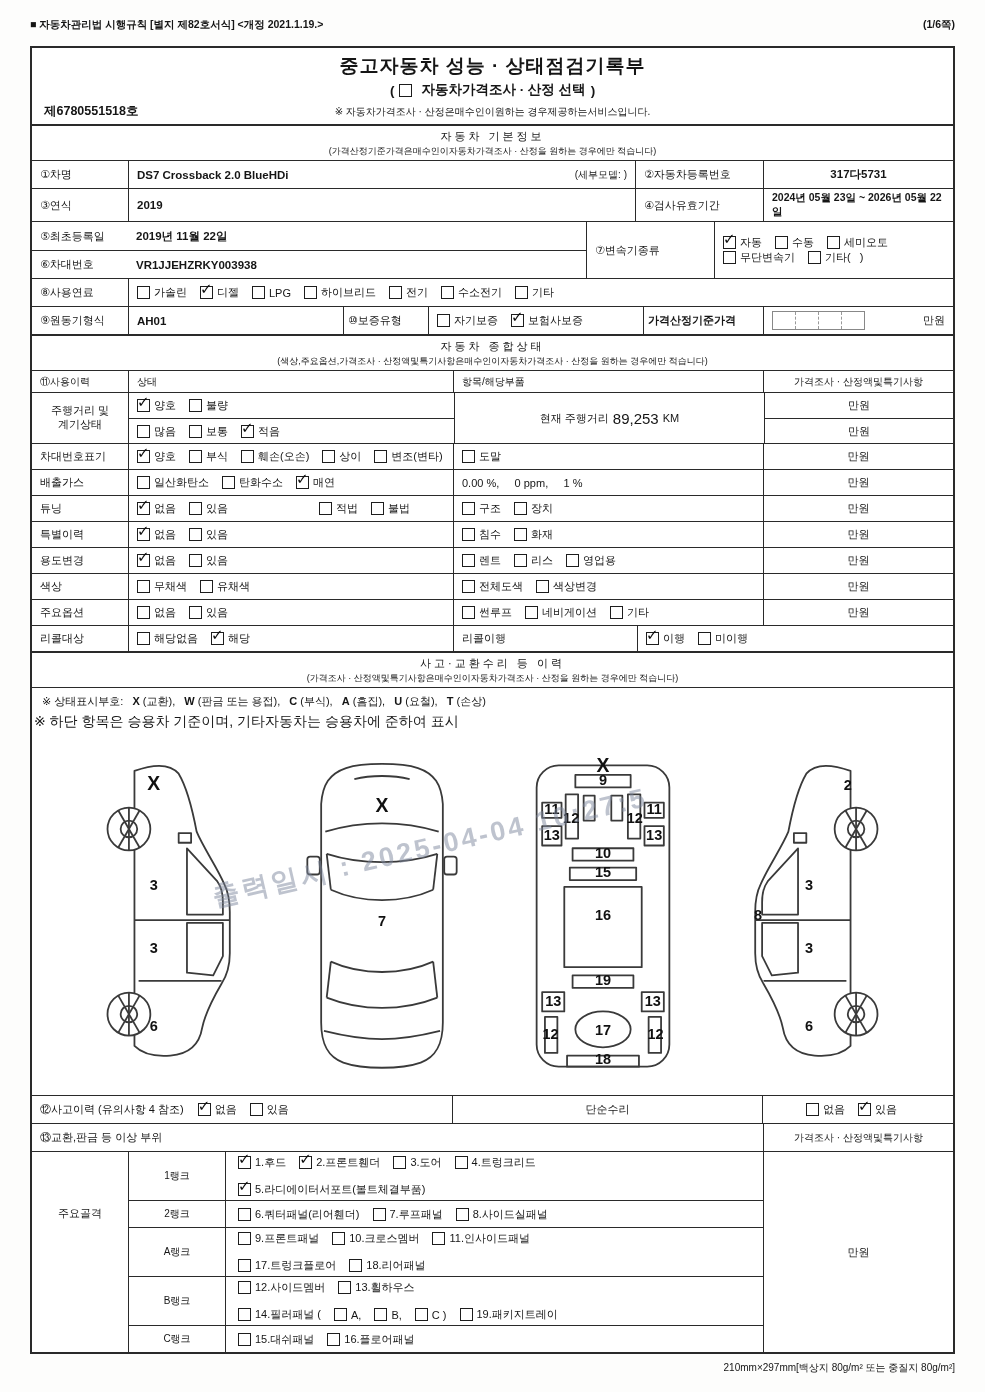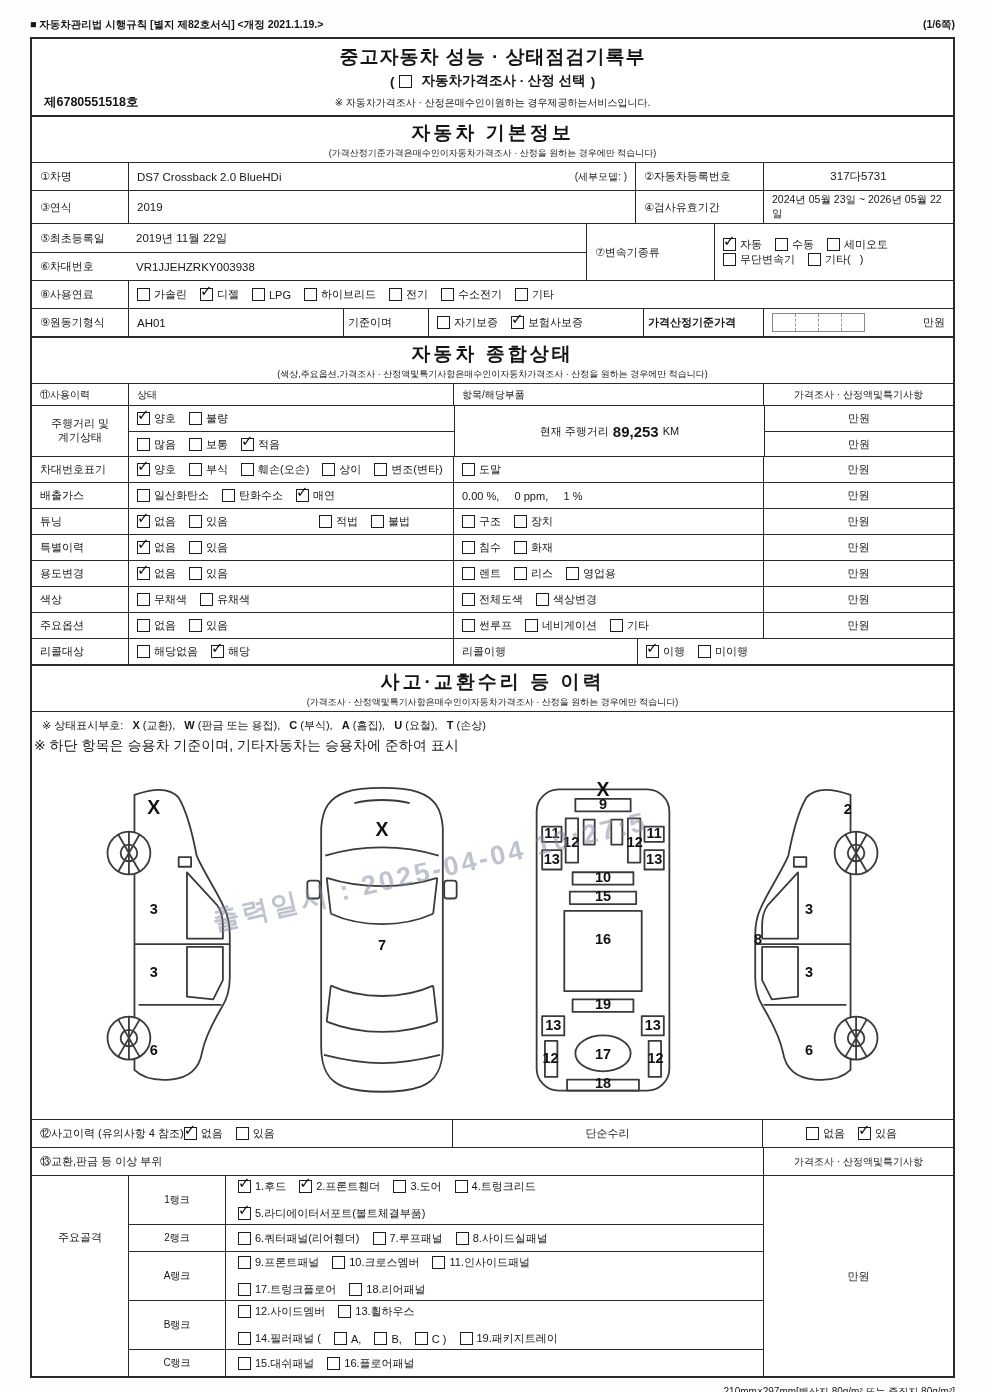--- a/index.html
+++ b/index.html
@@ -1,42 +1,42 @@
 <!DOCTYPE html>
 <html><head>
 <meta charset="utf-8">
 <style>
   html,body{margin:0;padding:0}
   body{width:985px;height:1392px;background:#f4f3f0;font-family:"Liberation Sans","DejaVu Sans",sans-serif;color:#151515}
   .sheet{position:relative;width:985px;height:1392px;background:#fdfdfc;padding:18px 30px 12px;box-sizing:border-box}
-  .topline{display:flex;justify-content:space-between;font-size:10.5px;font-weight:700;margin-bottom:5px}
+  .topline{display:flex;justify-content:space-between;font-size:10.5px;font-weight:700;margin-bottom:14px}
   .box{border:2px solid #2a2a2a;background:#fff}
   .section{border:2px solid #2a2a2a;background:#fff;margin-top:-2px}
   .titlebox{padding:5px 12px 4px}
   .title{text-align:center;font-size:19px;font-weight:700;letter-spacing:1px}
   .selline{display:flex;justify-content:center;align-items:center;font-size:13.5px;font-weight:700;margin-top:2px;gap:5px}
   .docrow{display:flex;align-items:center;margin-top:4px}
   .docno{font-weight:700;font-size:12.5px;width:140px}
   .spacer{width:140px}
   .notice{flex:1;text-align:center;font-size:10px}
   .sechead{border-bottom:1px solid #2a2a2a;text-align:center;padding:3px 0 2px}
-  .sechead .t{font-size:19px;font-weight:700;letter-spacing:3px}
+  .sechead .t{font-size:11px;font-weight:400;letter-spacing:3px}
   .sechead .s{font-size:9px;margin-top:1px}
   .frow{display:flex;align-items:stretch;border-top:1px solid #2a2a2a;min-height:27px}
   .nt{border-top:none}
   .bt{border-top:1px solid #2a2a2a}
   .bt2{border-top:1.6px solid #2a2a2a}
   .bl{border-left:1px solid #2a2a2a}
   .bb{border-bottom:1px solid #2a2a2a}
   .fc{display:flex;align-items:center;padding:2px 8px;box-sizing:border-box}
   .center{justify-content:center;text-align:center}
   .lab{font-size:11px}
   .small{font-size:10px}
-  .val{font-weight:400;font-size:11.5px}
-  .big{font-weight:700;font-size:15px;margin:0 4px}
+  .val{font-weight:700;font-size:11.5px}
+  .big{font-weight:400;font-size:15px;margin:0 4px}
   .col{display:flex;flex-direction:column}
   .flex1{flex:1;min-width:0}
   .w85{width:85px;flex:none}.w96{width:96px;flex:none}.w120{width:120px;flex:none}
   .w128{width:128px;flex:none}.w184{width:184px;flex:none}.w190{width:190px;flex:none}
   .w215{width:215px;flex:none}.w310{width:310px;flex:none}.w325{width:325px;flex:none}
   .w420{width:420px;flex:none}.w554{width:554px;flex:none}
   .sub{display:flex;align-items:center;flex:1;padding:2px 8px;min-height:25px;box-sizing:border-box}
   .stack{display:flex;flex-direction:column}
   .thead{min-height:21px;font-size:10px}
   .h25{min-height:25px}
@@ -179,21 +179,21 @@
           </span>
           <span class="cbi">
             <span class="cb"></span>
             <span class="cbl">기타</span>
           </span>
         </div>
     </div>
     <div class="frow">
       <div class="fc w96 lab">⑨원동기형식</div>
       <div class="fc w215 bl val">AH01</div>
-      <div class="fc w85 bl lab" style="padding:2px 4px">기준이며</div>
+      <div class="fc w85 bl lab" style="padding:2px 4px">⑩보증유형</div>
       <div class="fc w215 bl">
           <span class="cbi">
             <span class="cb"></span>
             <span class="cbl">자기보증</span>
           </span>
           <span class="cbi">
             <span class="cb on"></span>
             <span class="cbl">보험사보증</span>
           </span>
         </div>
@@ -619,21 +619,21 @@
             <text x="50" y="96" class="dlabel">3</text>
             <text x="13" y="118" class="dlabel">8</text>
             <text x="50" y="142" class="dlabel">3</text>
             <text x="50" y="198" class="dlabel">6</text>
           </g>
       </svg>
     </div>
 
     <div class="frow bt2">
       <div class="fc w420">
-        <span class="lab" style="">⑫사고이력 (유의사항 4 참조)</span>
+        <span class="lab" style="margin-right:14px">⑫사고이력 (유의사항 4 참조)</span>
         <span class="rline">
             <span class="cbi">
               <span class="cb on"></span>
               <span class="cbl">없음</span>
             </span>
             <span class="cbi">
               <span class="cb"></span>
               <span class="cbl">있음</span>
             </span>
           </span>

